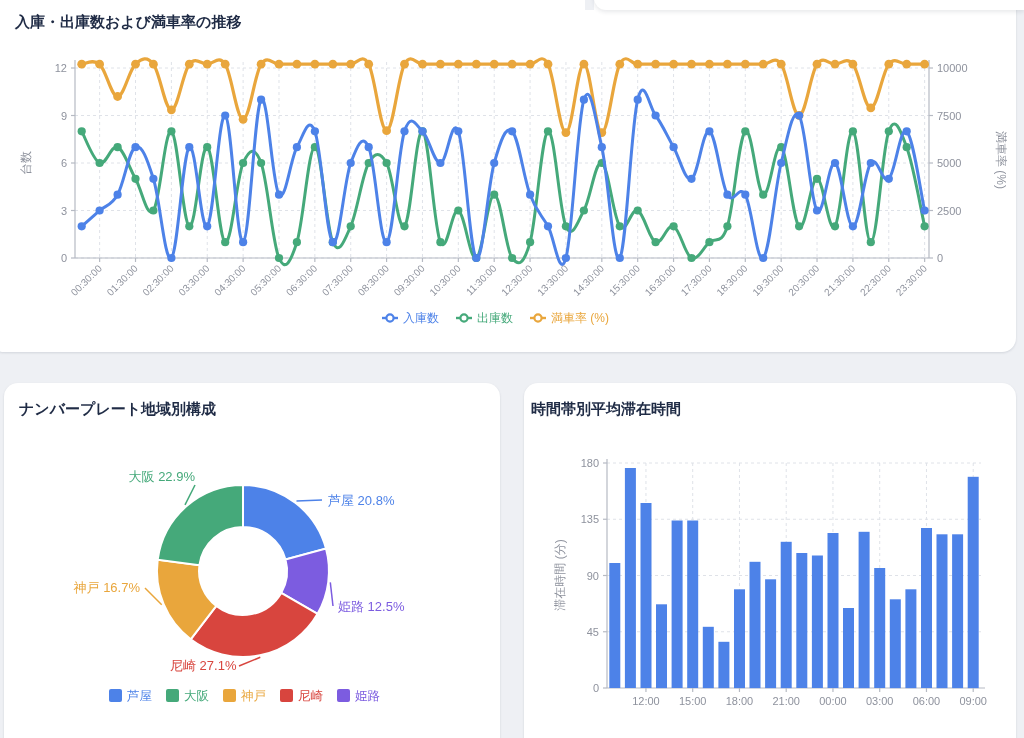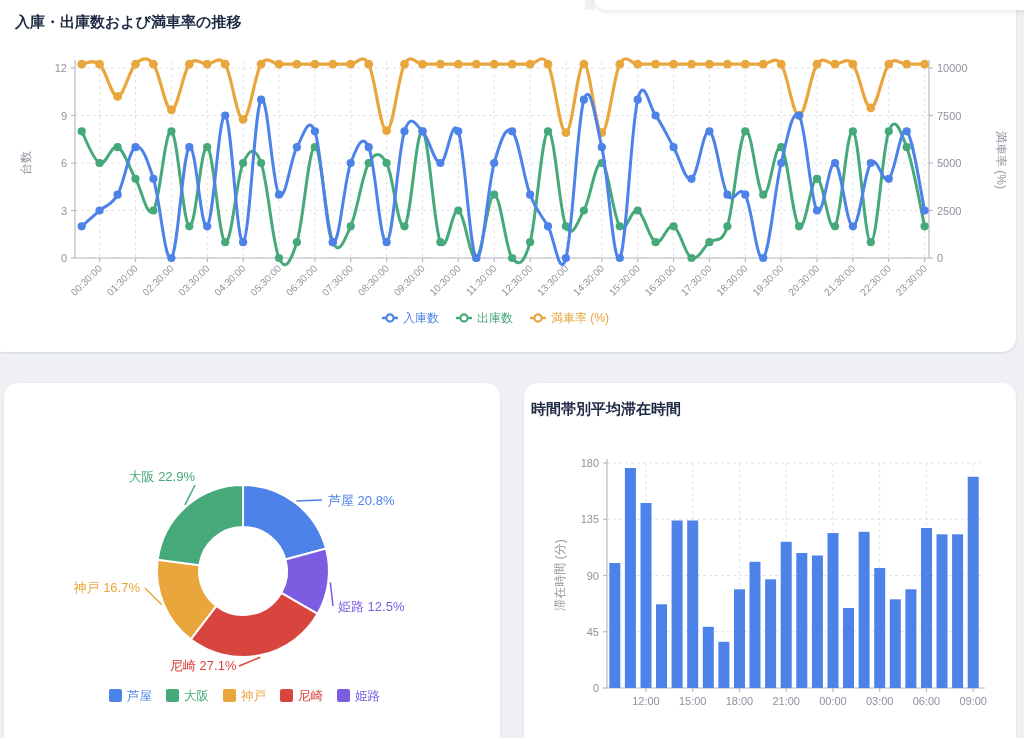--- a/index.html
+++ b/index.html
@@ -296,20 +296,21 @@
         </g>
         <g>
           <line x1="530" y1="282" x2="546" y2="282" stroke="#e9a63c" stroke-width="2.4"></line>
           <circle cx="538" cy="282" r="3.6" fill="#fff" stroke="#e9a63c" stroke-width="2.2"></circle>
           <text x="551" y="286" fill="#e9a63c" font-size="12">満車率 (%)</text>
         </g>
       </g>
     </svg>
 
   <div class="card" style="left:4px;top:383px;width:496px;height:370px;"></div>
+  <div class="chart-title" style="left:19px;top:400px;">ナンバープレート地域別構成</div>
   <svg id="donutSvg" style="left:4px;top:383px;" width="496" height="355" viewBox="0 0 496 355">
       <path d="M239.0,102.0 A86 86 0 0 1 322.0,165.6 L281.5,176.5 A44 44 0 0 0 239.0,144.0 Z" fill="#4d82e8" stroke="#ffffff" stroke-width="2"></path>
       <line x1="292.5" y1="118.1" x2="318" y2="117" stroke="#4d82e8" stroke-width="1.5"></line>
       <text x="324" y="122" fill="#4d82e8" font-size="13" text-anchor="start">芦屋 20.8%</text>
       <path d="M322.0,165.6 A86 86 0 0 1 313.6,230.8 L277.2,209.9 A44 44 0 0 0 281.5,176.5 Z" fill="#7c5ce0" stroke="#ffffff" stroke-width="2"></path>
       <line x1="326.3" y1="199.3" x2="329" y2="223" stroke="#7c5ce0" stroke-width="1.5"></line>
       <text x="334" y="228" fill="#7c5ce0" font-size="13" text-anchor="start">姫路 12.5%</text>
       <path d="M313.6,230.8 A86 86 0 0 1 186.7,256.3 L212.3,222.9 A44 44 0 0 0 277.2,209.9 Z" fill="#d8453e" stroke="#ffffff" stroke-width="2"></path>
       <line x1="256.3" y1="274.3" x2="235" y2="283" stroke="#d8453e" stroke-width="1.5"></line>
       <text x="166" y="287" fill="#d8453e" font-size="13" text-anchor="start">尼崎 27.1%</text>

